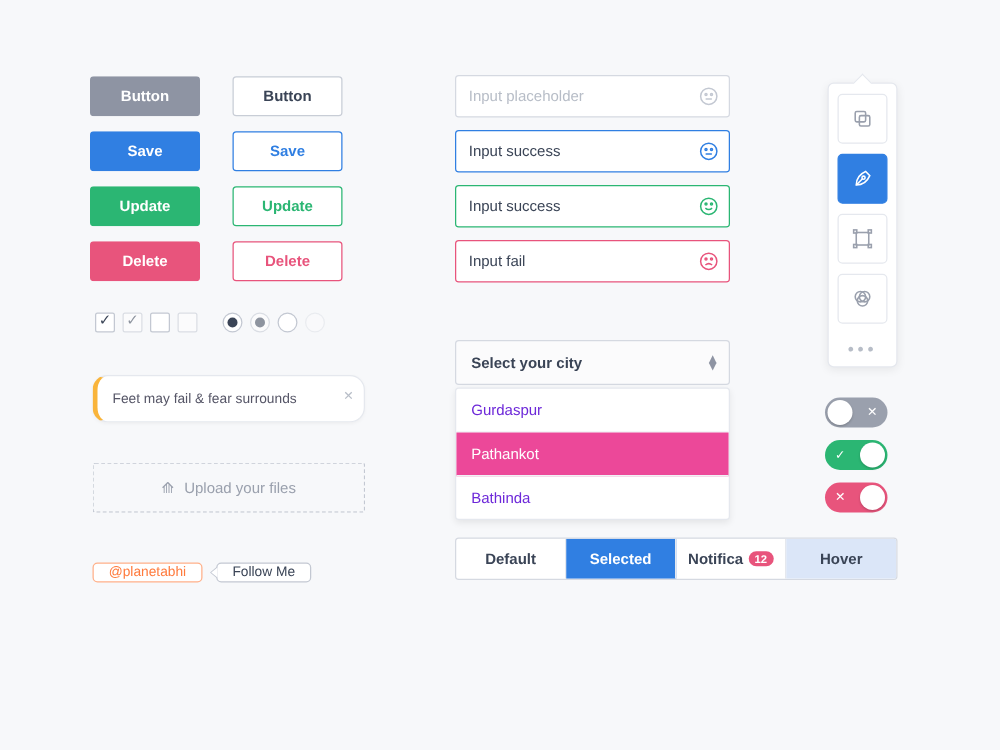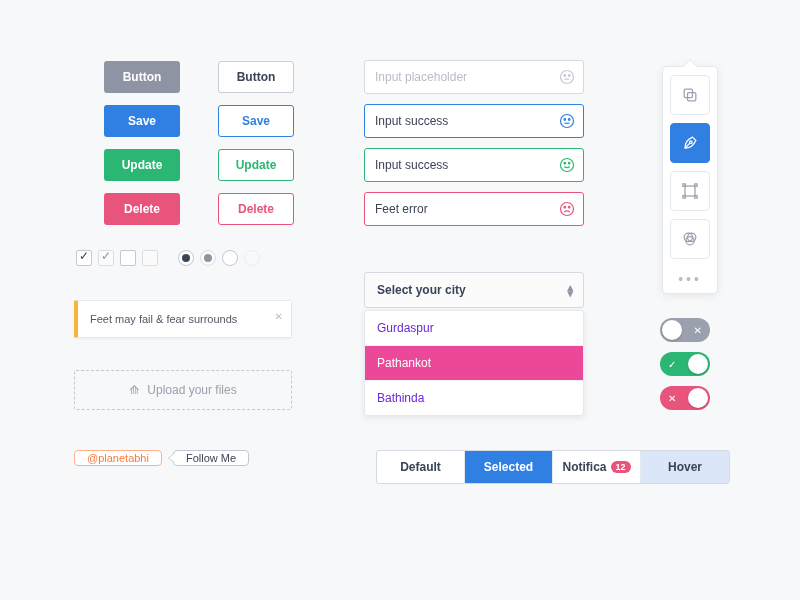--- a/index.html
+++ b/index.html
@@ -9,32 +9,31 @@
     background: #f7f8fa;
     font-family: -apple-system, BlinkMacSystemFont, "Segoe UI", Arial, sans-serif;
     font-size: 12px;
     color: #3a4456;
     position: relative;
   }
   .stage { position: relative; width: 100%; height: 100%; }
 
   
   .btn {
-    width: 76px;
+    width: 88px;
     height: 32px;
     border-radius: 3px;
     font-size: 12px;
     font-weight: 700;
     display: inline-flex;
     align-items: center;
     justify-content: center;
     cursor: pointer;
     border: 1px solid transparent;
     position: absolute;
-    margin-left: 32px;
   }
   .btn.gray   { background:#8e94a3; color:#fff; }
   .btn.gray-o { background:#fff; border-color:#c8cdd6; color:#3a4456; }
   .btn.blue   { background:#307fe2; color:#fff; }
   .btn.blue-o { background:#fff; border-color:#307fe2; color:#307fe2; }
   .btn.green  { background:#2bb673; color:#fff; }
   .btn.green-o{ background:#fff; border-color:#2bb673; color:#2bb673; }
   .btn.red    { background:#e8547c; color:#fff; }
   .btn.red-o  { background:#fff; border-color:#e8547c; color:#e8547c; }
 
@@ -81,21 +80,21 @@
   }
   .rd.dim { opacity: 0.55; }
   .rd.faint { opacity: 0.25; }
 
   
   .alert {
     position: absolute;
     background: #fff;
     border: 1px solid #e5e8ee;
     border-left: 4px solid #f9b43a;
-    border-radius: 2px;
+    border-radius: 12px;
     padding: 12px 30px 12px 12px;
     width: 218px;
     font-size: 11px;
     color: #556;
     box-shadow: 0 1px 3px rgba(0,0,0,0.04);
   }
   .alert .close { position: absolute; right: 8px; top: 10px; color:#b7bdc7; font-size: 10px; cursor:pointer; }
 
   
   .dropzone {
@@ -337,21 +336,21 @@
   <div class="input success" style="left:364px; top:148px;">
     <span>Input success</span>
     <svg class="face success" viewBox="0 0 16 16">
         <circle cx="8" cy="8" r="6.5"></circle>
         <circle class="eye" cx="5.8" cy="6.2" r="0.8" fill="#2bb673"></circle>
         <circle class="eye" cx="10.2" cy="6.2" r="0.8" fill="#2bb673"></circle>
         <path d="M5.3 9.5 Q8 11.8 10.7 9.5"></path>
       </svg>
   </div>
   <div class="input error" style="left:364px; top:192px;">
-    <span>Feet error</span>
+    <span>Input fail</span>
     <svg class="face error" viewBox="0 0 16 16">
         <circle cx="8" cy="8" r="6.5"></circle>
         <circle class="eye" cx="5.8" cy="6.2" r="0.8" fill="#e8547c"></circle>
         <circle class="eye" cx="10.2" cy="6.2" r="0.8" fill="#e8547c"></circle>
         <path d="M5.3 11 Q8 8.8 10.7 11"></path>
       </svg>
   </div>
 
   <div class="ck on" style="left:76px;  top:250px;"></div>
   <div class="ck on dim" style="left:98px;  top:250px;"></div>
@@ -385,21 +384,21 @@
   <div class="select" style="left:364px; top:272px;">
     <span>Select your city</span>
     <span class="chev">▴<br>▾</span>
   </div>
   <div class="dropdown" style="left:364px; top:310px;">
     <div class="item"><span>Gurdaspur</span></div>
     <div class="item selected"><span>Pathankot</span></div>
     <div class="item"><span>Bathinda</span></div>
   </div>
 
-  <div class="segbar" style="left:364px; top:450px;margin-left:12px;">
+  <div class="segbar" style="left:364px; top:430px;">
     <div class="seg">
         <span>Default</span>
       </div>
     <div class="seg selected">
         <span>Selected</span>
       </div>
     <div class="seg">
       <span>Notifica</span>
       <span class="badge">12</span>
     </div>

